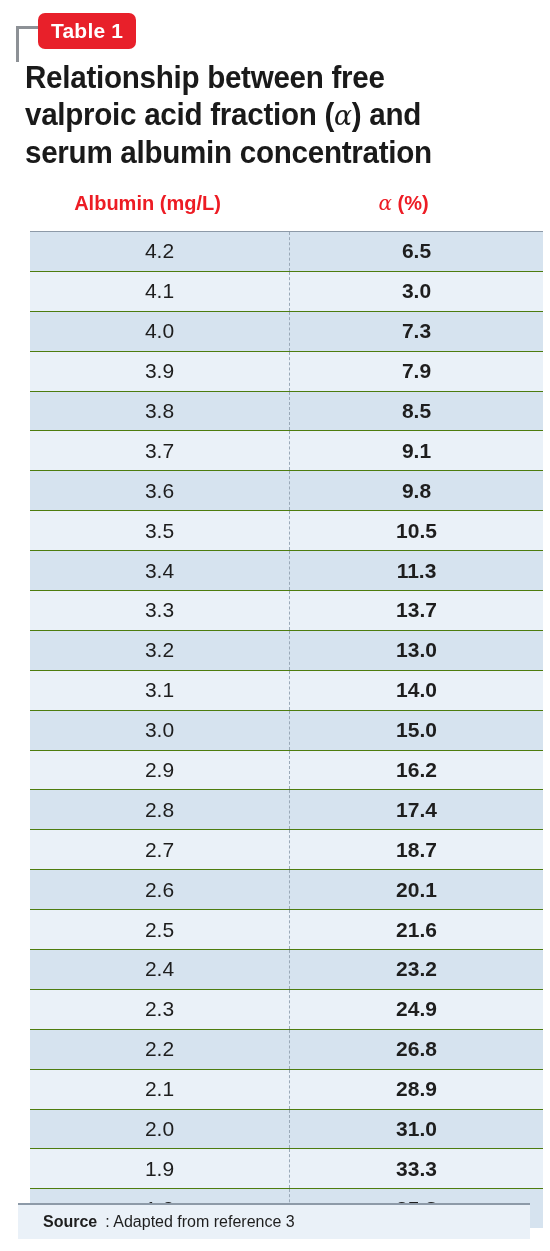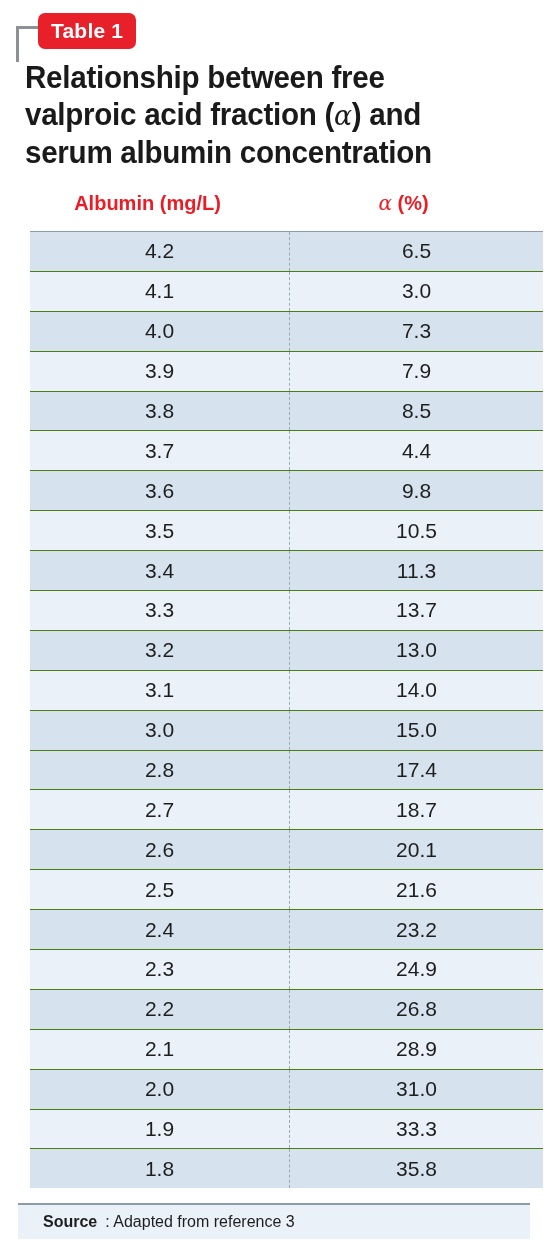--- a/index.html
+++ b/index.html
@@ -118,21 +118,21 @@
     height: 38.9px;
     vertical-align: middle;
   }
   .data-table tr:first-child td { border-top: 1px solid #8d9aa8; }
   .data-table tr.band-dark td { background: #d6e3ef; }
   .data-table tr.band-light td { background: #eaf1f8; }
   .data-table td.cell-alpha {
     border-left: 1px dashed #9aa9b8;
   }
   .data-table td.cell-alb { width: 259px; }
-  .data-table td.cell-alpha { width: 253px; }
+  .data-table td.cell-alpha { width: 253px; font-weight: bold; }
 
   
   .source {
     position: absolute;
     left: 18px;
     top: 1203px;
     width: 512px;
     height: 36px;
     box-sizing: border-box;
     background: #eaf1f8;
@@ -188,21 +188,21 @@
         <tr class="band-light">
           <td class="cell-alb">3.9</td>
           <td class="cell-alpha">7.9</td>
         </tr>
         <tr class="band-dark">
           <td class="cell-alb">3.8</td>
           <td class="cell-alpha">8.5</td>
         </tr>
         <tr class="band-light">
           <td class="cell-alb">3.7</td>
-          <td class="cell-alpha">4.4</td>
+          <td class="cell-alpha">9.1</td>
         </tr>
         <tr class="band-dark">
           <td class="cell-alb">3.6</td>
           <td class="cell-alpha">9.8</td>
         </tr>
         <tr class="band-light">
           <td class="cell-alb">3.5</td>
           <td class="cell-alpha">10.5</td>
         </tr>
         <tr class="band-dark">
@@ -217,20 +217,24 @@
           <td class="cell-alb">3.2</td>
           <td class="cell-alpha">13.0</td>
         </tr>
         <tr class="band-light">
           <td class="cell-alb">3.1</td>
           <td class="cell-alpha">14.0</td>
         </tr>
         <tr class="band-dark">
           <td class="cell-alb">3.0</td>
           <td class="cell-alpha">15.0</td>
+        </tr>
+        <tr class="band-light">
+          <td class="cell-alb">2.9</td>
+          <td class="cell-alpha">16.2</td>
         </tr>
         <tr class="band-dark">
           <td class="cell-alb">2.8</td>
           <td class="cell-alpha">17.4</td>
         </tr>
         <tr class="band-light">
           <td class="cell-alb">2.7</td>
           <td class="cell-alpha">18.7</td>
         </tr>
         <tr class="band-dark">

